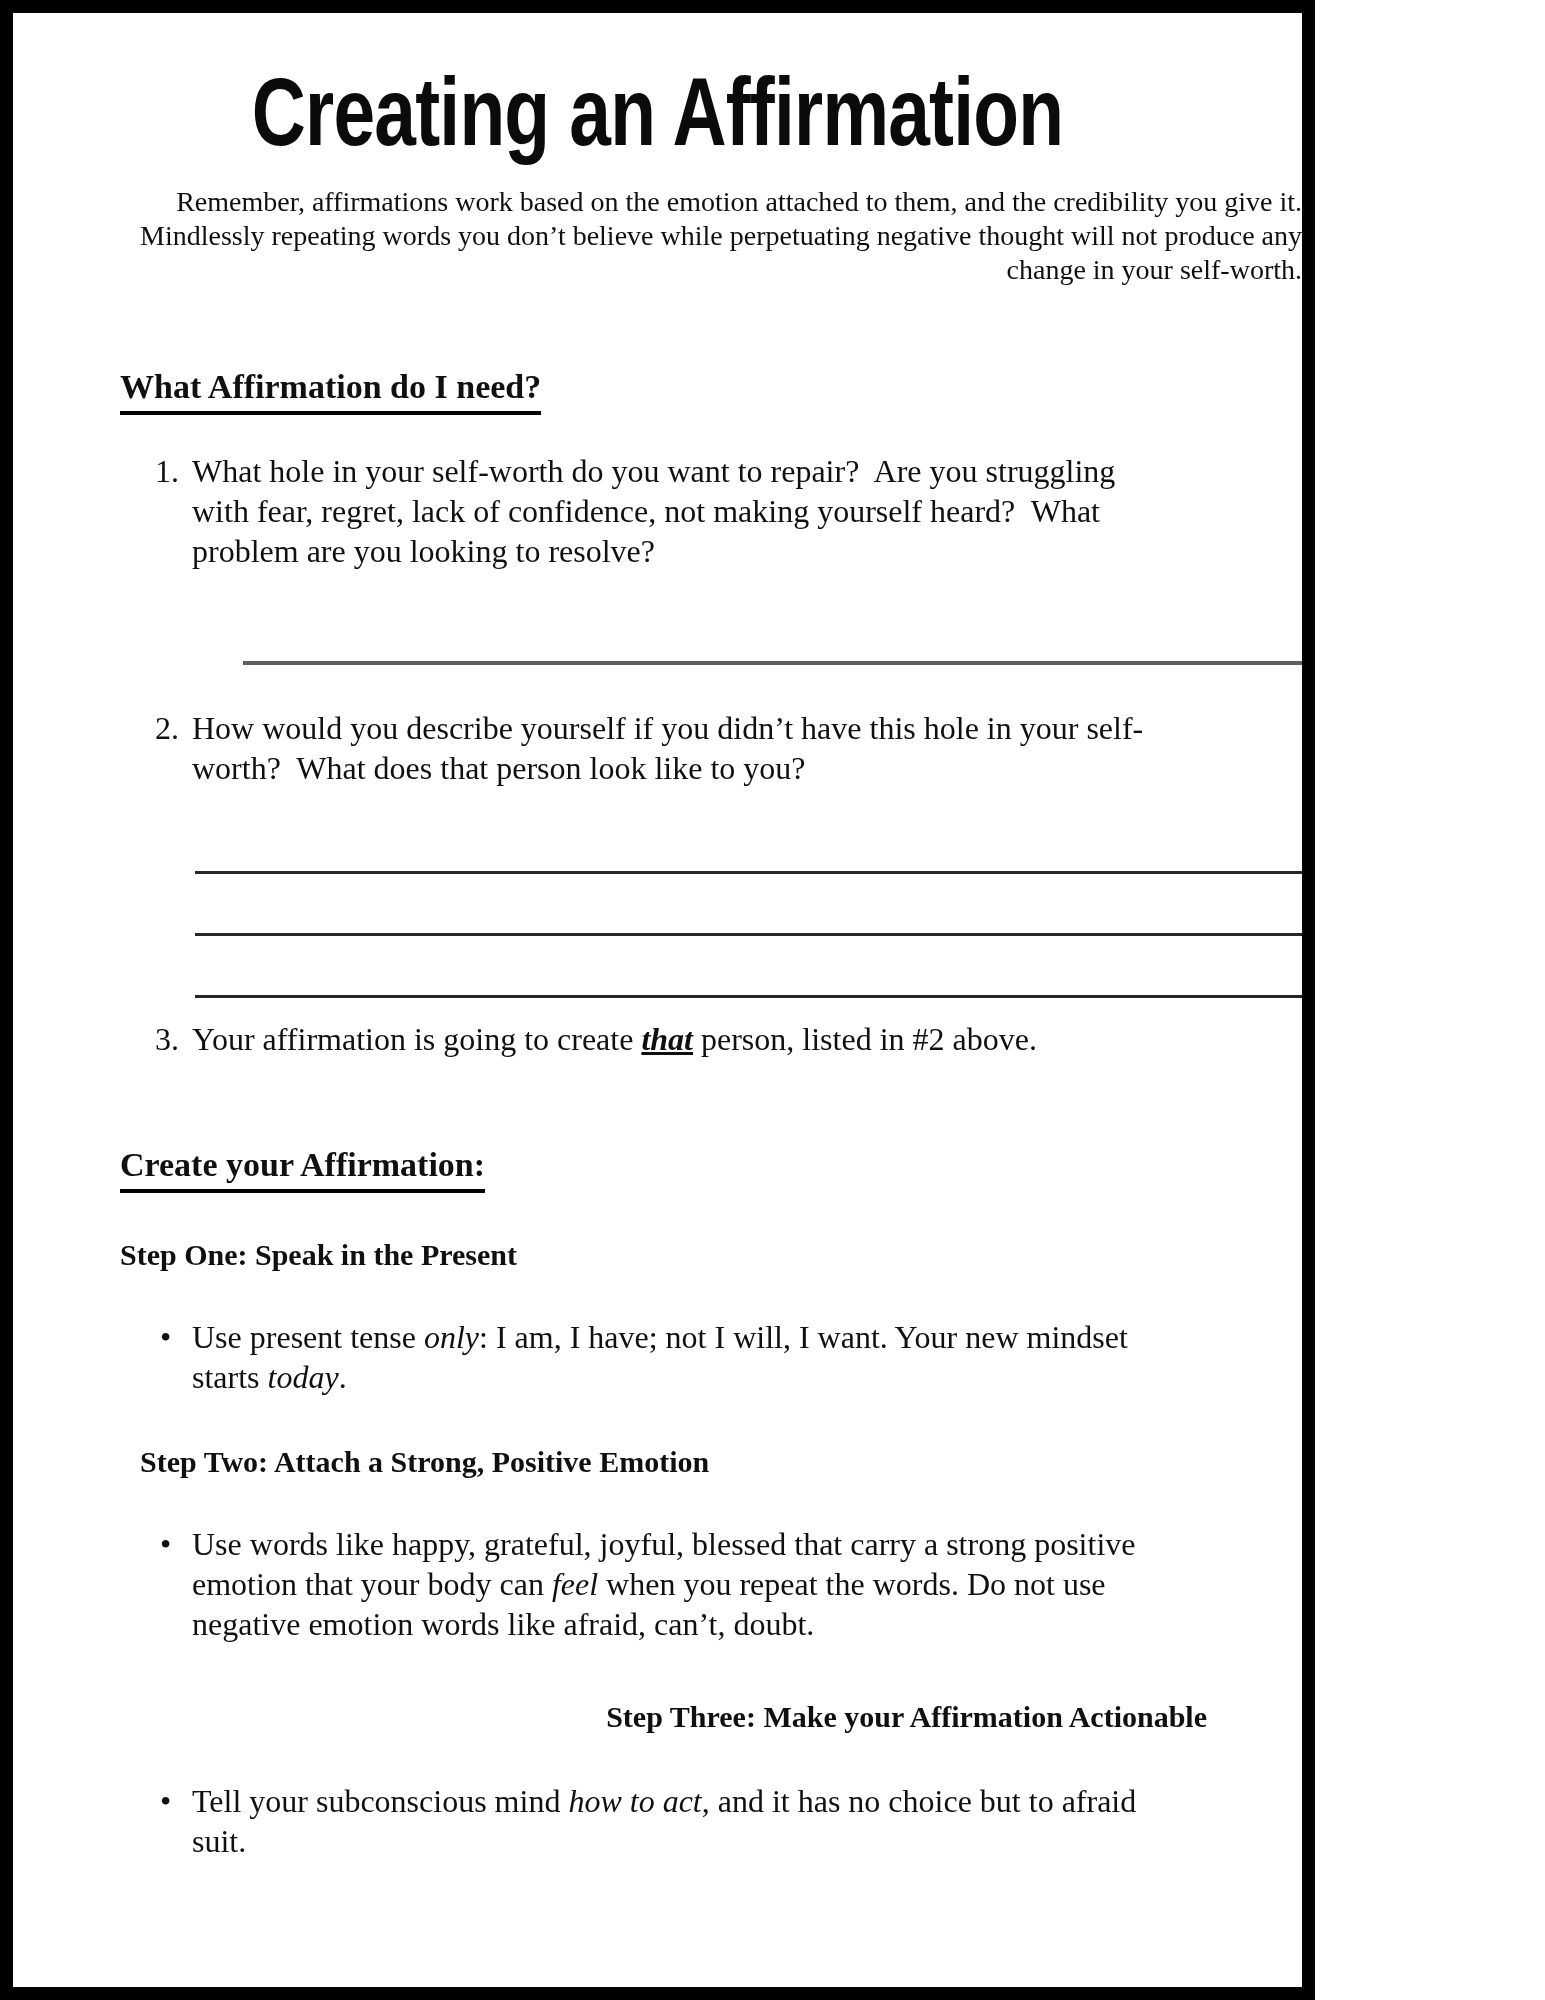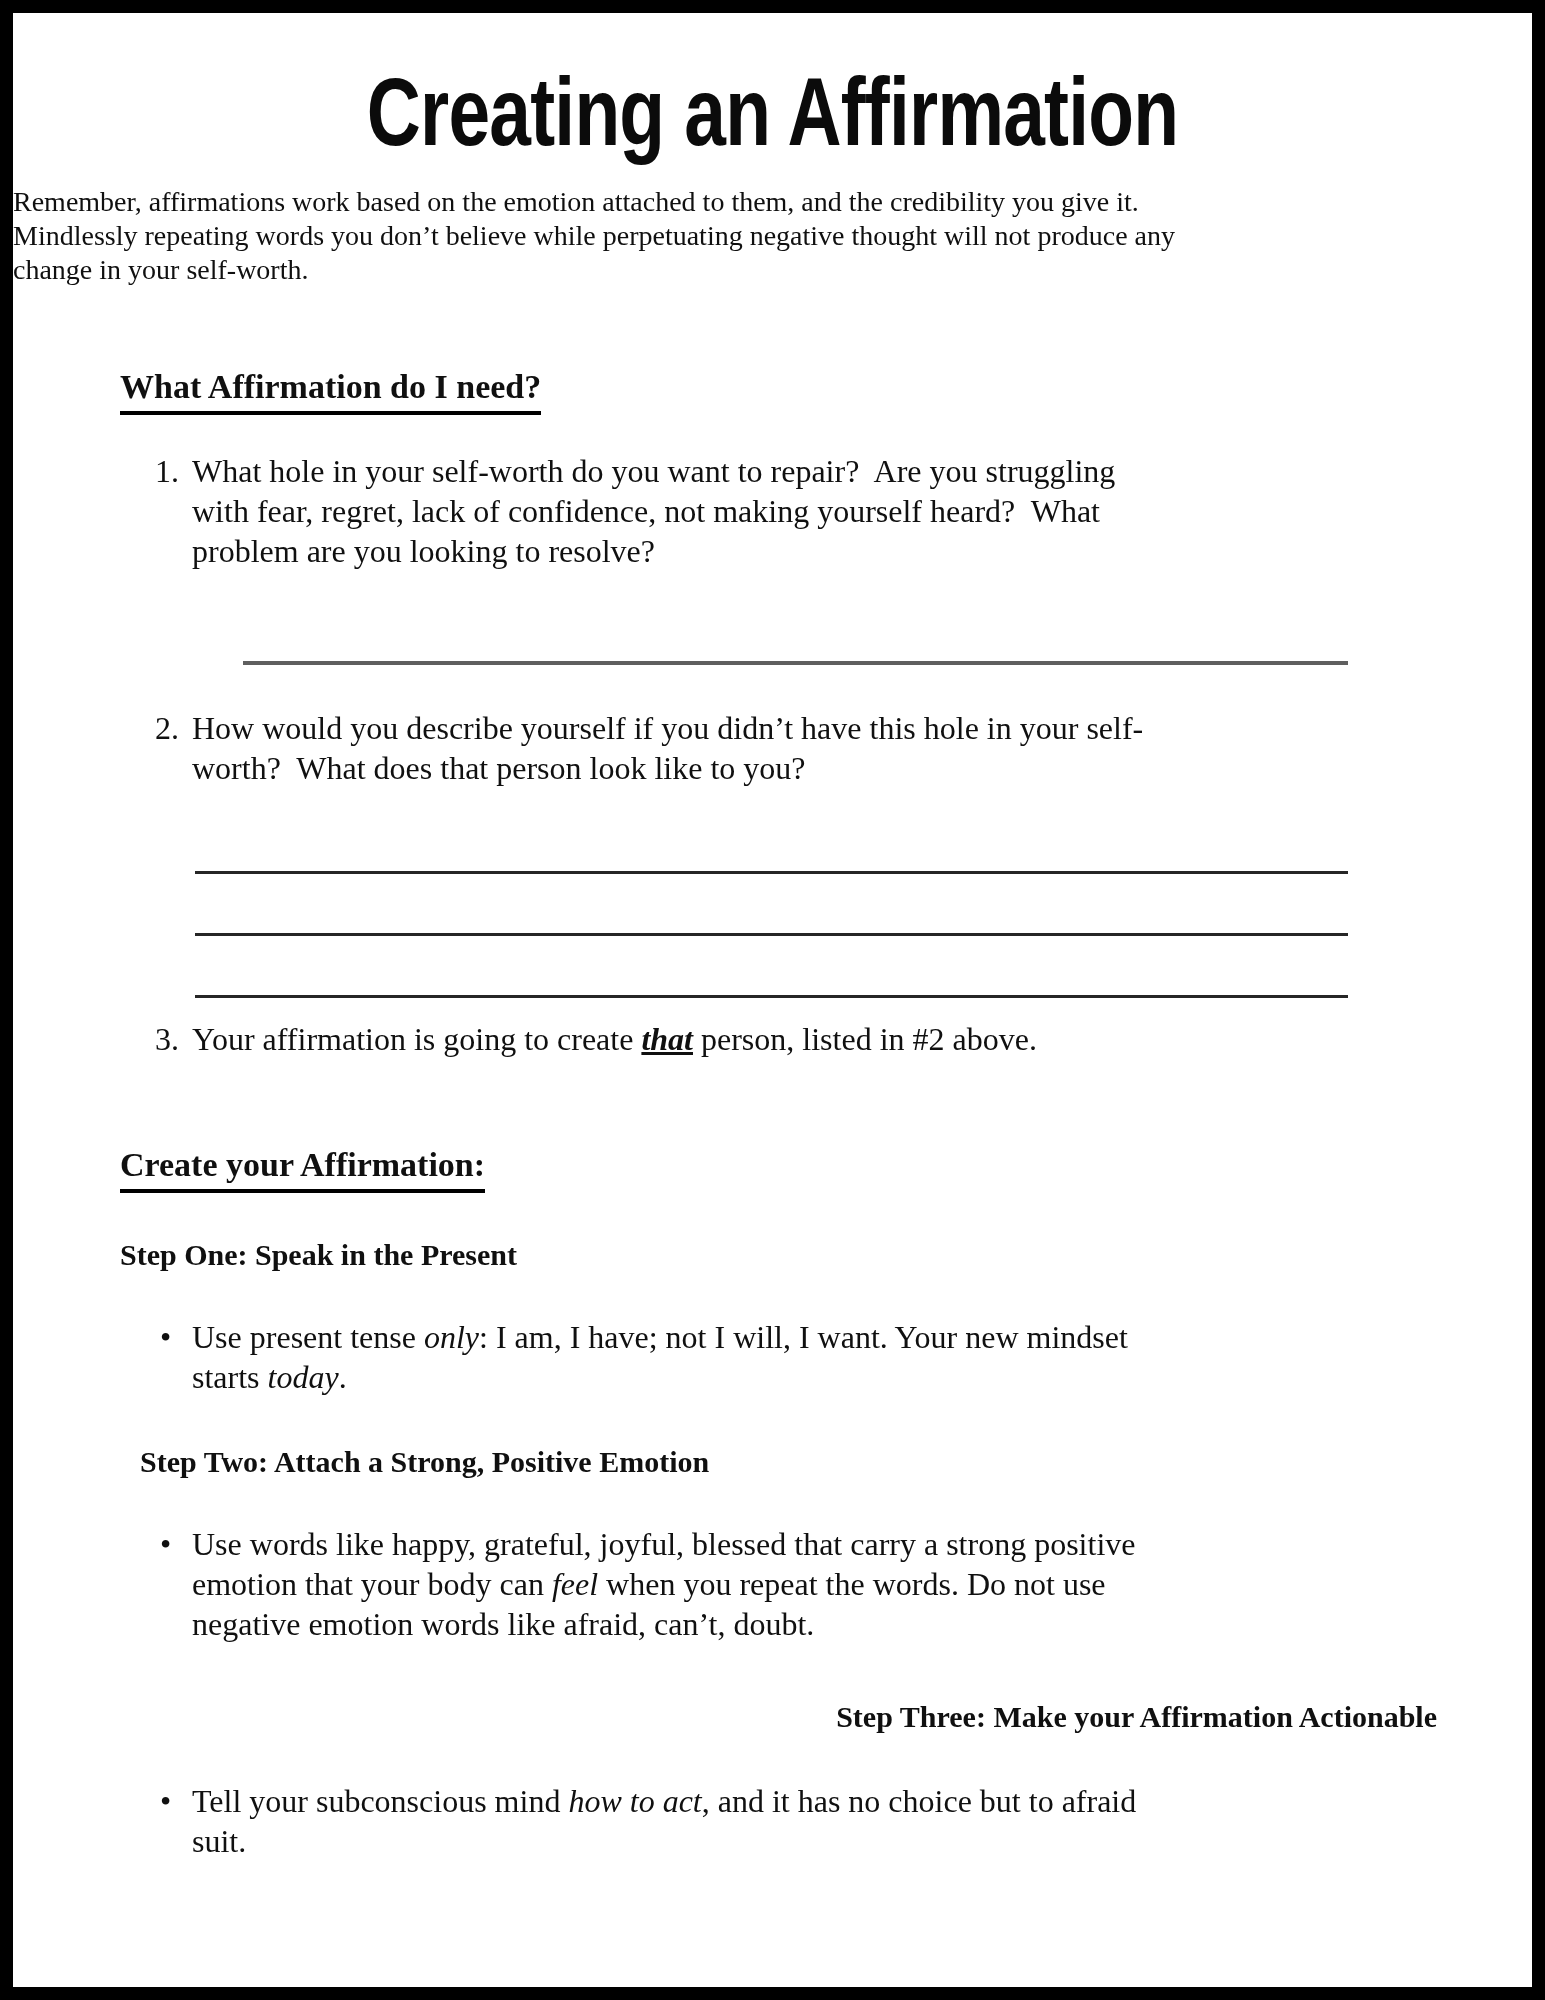--- a/index.html
+++ b/index.html
@@ -1,19 +1,19 @@
 <!DOCTYPE html>
 <html><head>
 <meta charset="utf-8">
 <style>
   * { margin: 0; padding: 0; box-sizing: border-box; }
   html, body { background: #ffffff; }
   .page {
     position: relative;
-    width: 1545px;
+    width: 1315px;
     height: 2000px;
     border: 13px solid #000000;
     background: #ffffff;
     color: #101010;
     font-family: "Liberation Serif", serif;
     overflow: hidden;
   }
   .title {
     font-family: "Liberation Sans", sans-serif;
     font-weight: 700;
@@ -21,21 +21,21 @@
     line-height: 100px;
     letter-spacing: -1px;
     text-align: center;
     margin-top: 49px;
     transform: scaleX(0.78);
     transform-origin: 50% 50%;
     color: #0b0b0b;
   }
   .intro {
     margin-top: 23px;
-    text-align: left;
+    text-align: right;
     font-size: 28px;
     line-height: 34px;
   }
   .intro .line { white-space: pre; }
   .content { padding: 0 95px 0 107px; }
 
   .h2 {
     margin-top: 78px;
     font-size: 34px;
     line-height: 44px;

